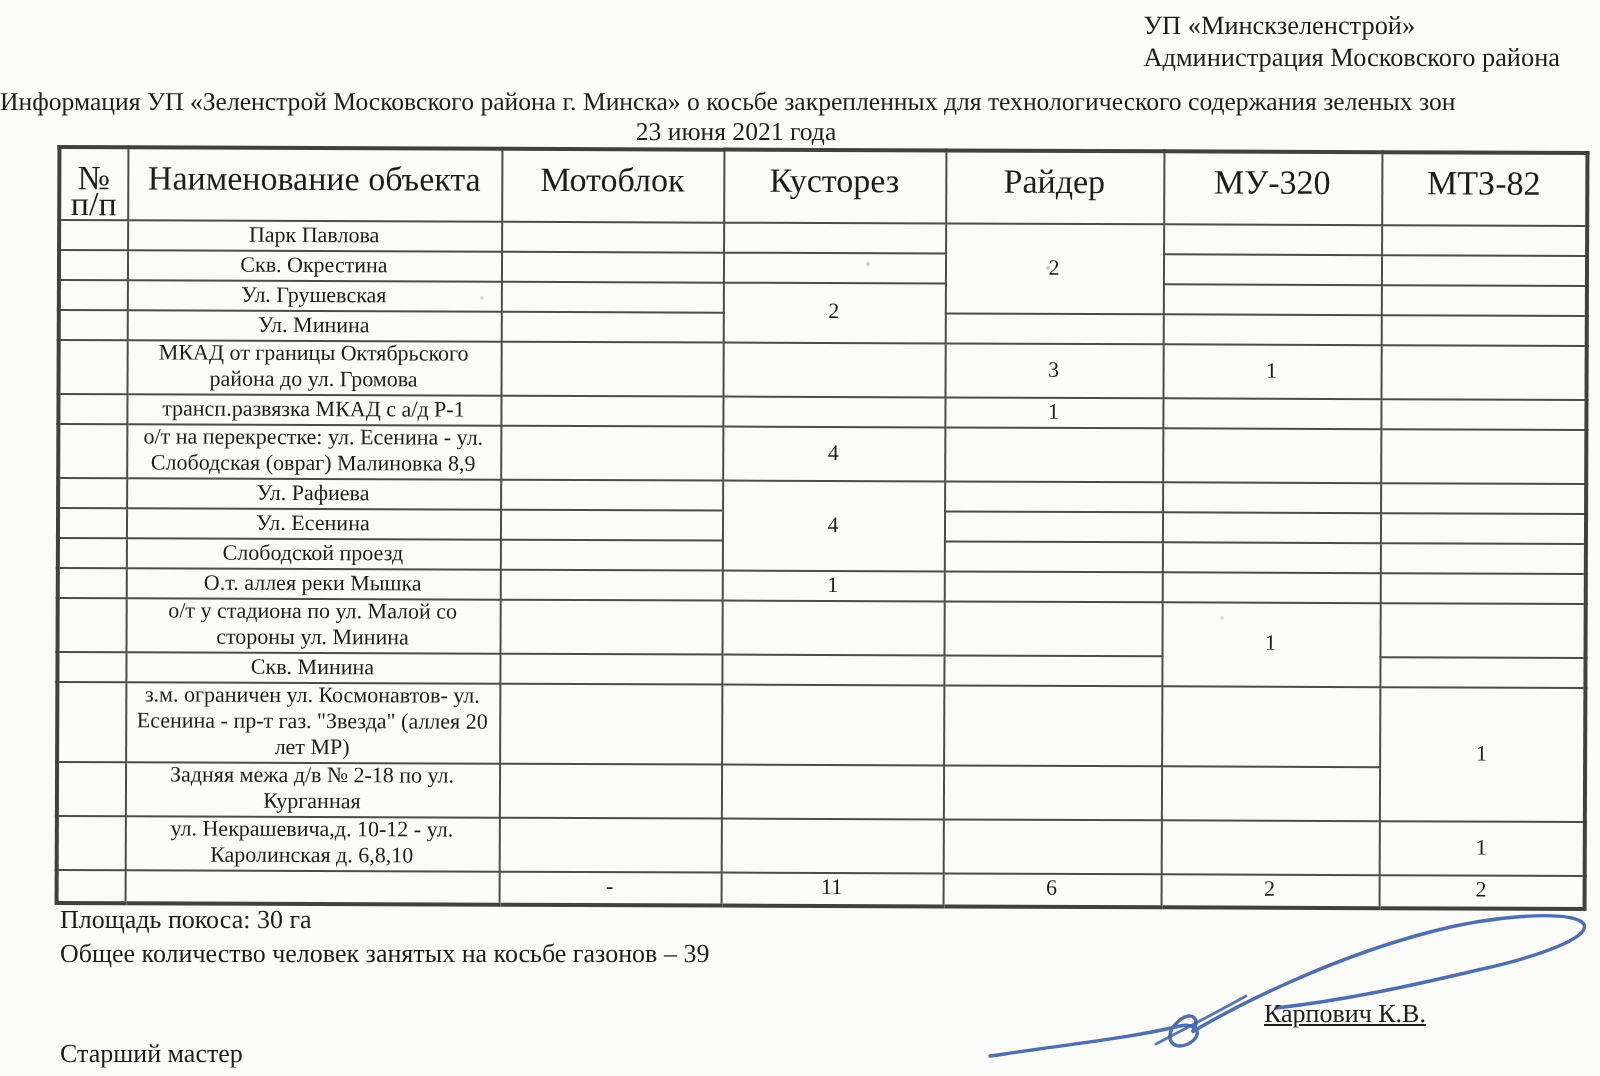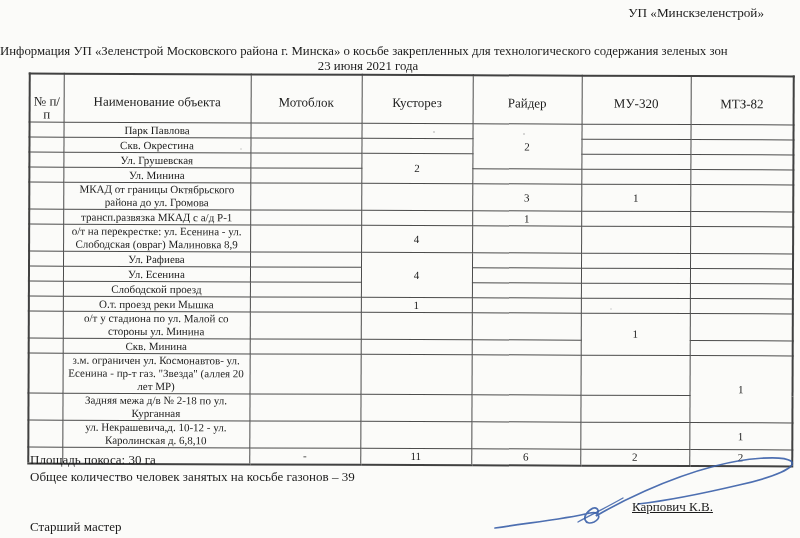--- a/index.html
+++ b/index.html
@@ -11,21 +11,21 @@
     height: 538px;
     position: relative;
     overflow: hidden;
     background: #fbfbf9;
     color: #1c1c1c;
     font-family: "Liberation Serif", serif;
   }
   .letterhead {
     position: absolute;
     top: 5px;
-    right: 36px;
+    right: 20px;
     font-size: 13.2px;
     line-height: 16px;
     white-space: nowrap;
   }
   .doc-title {
     position: absolute;
     top: 44px;
     left: 0;
     width: 676px;
     text-align: center;
@@ -56,23 +56,23 @@
     line-height: 13px;
     text-align: center;
     vertical-align: middle;
     padding: 0 2px;
     overflow: hidden;
   }
   table.equip {
     border: 2px solid #414141;
   }
   table.equip th {
-    font-size: 13px;
+    font-size: 17px;
     vertical-align: top;
-    padding-top: 20px;
+    padding-top: 8px;
     height: 27px;
   }
   table.equip tr.single td { height: 14px; }
   table.equip tr.totals td { height: 15px; border-bottom: 2px solid #414141; }
   .summary-line1 { position: absolute; left: 30px; top: 452px; font-size: 13px; }
   .summary-line2 { position: absolute; left: 30px; top: 469px; font-size: 13px; }
   .signer-role  { position: absolute; left: 30px; top: 499px; font-size: 13px; margin-top: 20px; }
   .signer-name  { position: absolute; left: 632px; top: 499px; font-size: 13px; text-decoration: underline; }
   .signature-svg {
     position: absolute;
@@ -86,20 +86,21 @@
     background: #8d8d8d;
     opacity: 0.45;
     border-radius: 50%;
   }
 </style>
 </head>
 <body>
 
 <div class="letterhead">
   <div>УП «Минскзеленстрой»</div>
+  <div>Администрация Московского района</div>
 </div>
 
 <div class="doc-title">Информация УП «Зеленстрой Московского района г. Минска» о косьбе закрепленных для технологического содержания зеленых зон</div>
 <div class="doc-date">23 июня 2021 года</div>
 
 <table class="equip">
   <colgroup>
     <col style="width:34px">
       <col style="width:187px">
       <col style="width:111px">
@@ -200,21 +201,21 @@
     <tr class="single">
       <td></td>
       <td>Слободской проезд</td>
       <td></td>
       <td></td>
       <td></td>
       <td></td>
     </tr>
     <tr class="single">
       <td></td>
-      <td>О.т. проезд реки Мышка</td>
+      <td>О.т. аллея реки Мышка</td>
       <td></td>
       <td>1</td>
       <td></td>
       <td></td>
       <td></td>
     </tr>
     <tr>
       <td></td>
       <td>о/т у стадиона по ул. Малой со стороны ул. Минина</td>
       <td></td>

